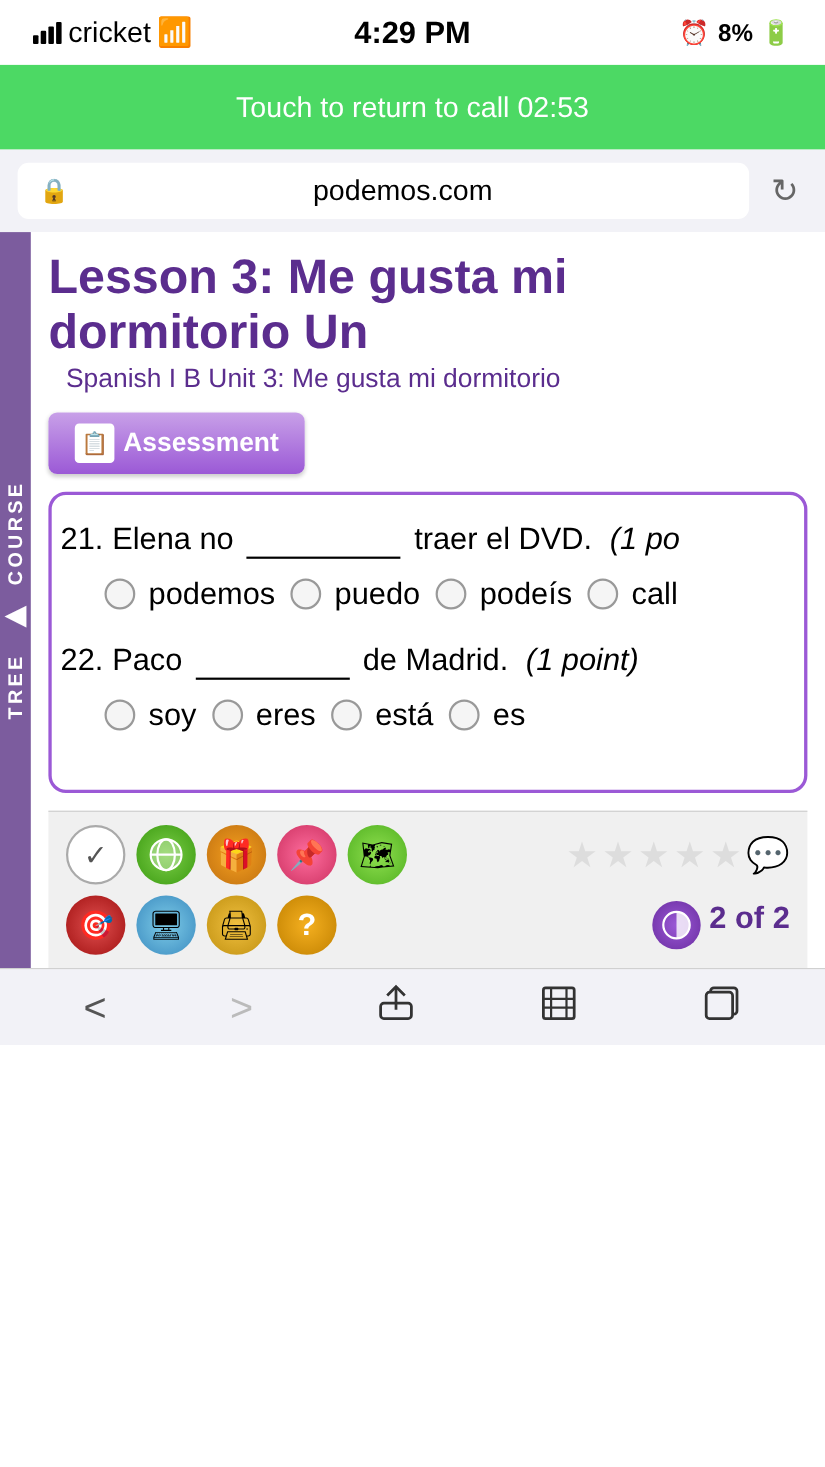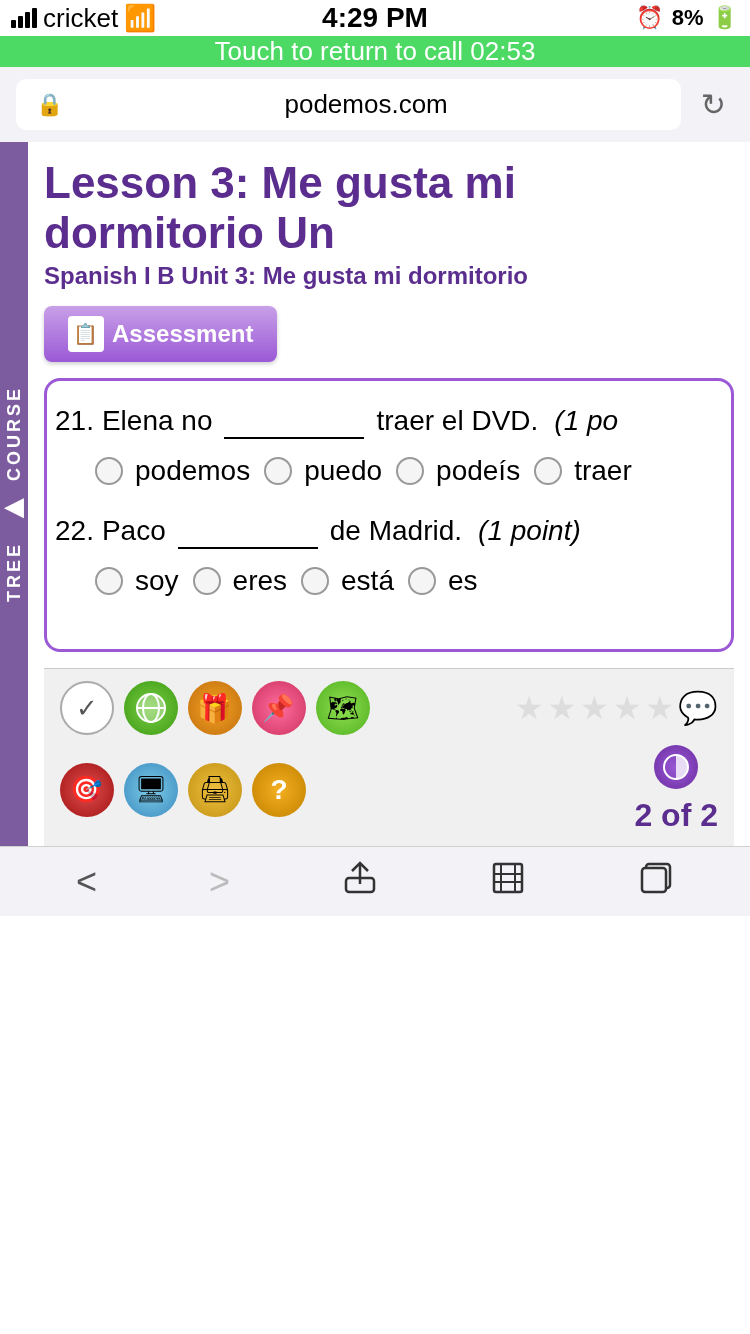--- a/index.html
+++ b/index.html
@@ -8,25 +8,25 @@
       width: 750px;
       min-height: 1334px;
       font-family: -apple-system, 'Helvetica Neue', Arial, sans-serif;
       background: #fff;
       overflow-x: hidden;
     }
 
     
     .status-bar {
       background: #fff;
-      height: 36px;
+      height: 59px;
       display: flex;
       align-items: center;
       justify-content: space-between;
-      padding: 0 11px;
+      padding: 0 30px;
       font-size: 28px;
       font-weight: 600;
     }
     .status-left {
       display: flex;
       align-items: center;
       gap: 6px;
       font-size: 26px;
     }
     .signal-bars {
@@ -52,21 +52,21 @@
       align-items: center;
       gap: 8px;
       font-size: 24px;
     }
 
     
     .call-banner {
       background: #4CD964;
       color: #fff;
       text-align: center;
-      padding: 0;
+      padding: 23px;
       font-size: 26px;
       font-weight: 500;
     }
 
     
     .browser-bar {
       background: #f2f2f7;
       padding: 12px 16px;
       display: flex;
       align-items: center;
@@ -150,22 +150,23 @@
 
     .lesson-title {
       color: #5b2d8e;
       font-size: 44px;
       font-weight: 700;
       margin-bottom: 4px;
     }
     .lesson-subtitle {
       color: #5b2d8e;
       font-size: 24px;
-      font-weight: 700;
+      font-weight: 400;
       margin-bottom: 16px;
+      margin-left: 16px;
     }
 
     
     .assessment-btn {
       display: inline-flex;
       align-items: center;
       gap: 8px;
       background: linear-gradient(to bottom, #c8a0e8, #9b59d6);
       border: none;
       border-radius: 8px;
@@ -294,26 +295,25 @@
     }
 
     .toolbar-row2 {
       display: flex;
       align-items: center;
       justify-content: space-between;
     }
 
     .page-counter {
       display: flex;
-      align-items: center;
+      align-items: flex-start;
       gap: 8px;
-      font-size: 32px;
+      font-size: 28px;
       font-weight: 700;
       color: #5b2d8e;
-      flex-direction: column;
     }
     .page-counter-icon {
       width: 44px;
       height: 44px;
       border-radius: 50%;
       background: radial-gradient(circle, #9b59d6, #6a2da0);
       display: flex;
       align-items: center;
       justify-content: center;
     }
@@ -409,21 +409,21 @@
           <label class="option">
             <div class="radio-circle"></div>
             <span>puedo</span>
           </label>
           <label class="option">
             <div class="radio-circle"></div>
             <span>podeís</span>
           </label>
           <label class="option">
             <div class="radio-circle"></div>
-            <span>traer</span>
+            <span>call</span>
           </label>
         </div>
       </div>
 
       <div class="question">
         <div class="question-text">
           <span class="question-num">22.</span>
           <span>Paco</span>
           <span class="blank">&nbsp;</span>
           <span>de Madrid.</span>

